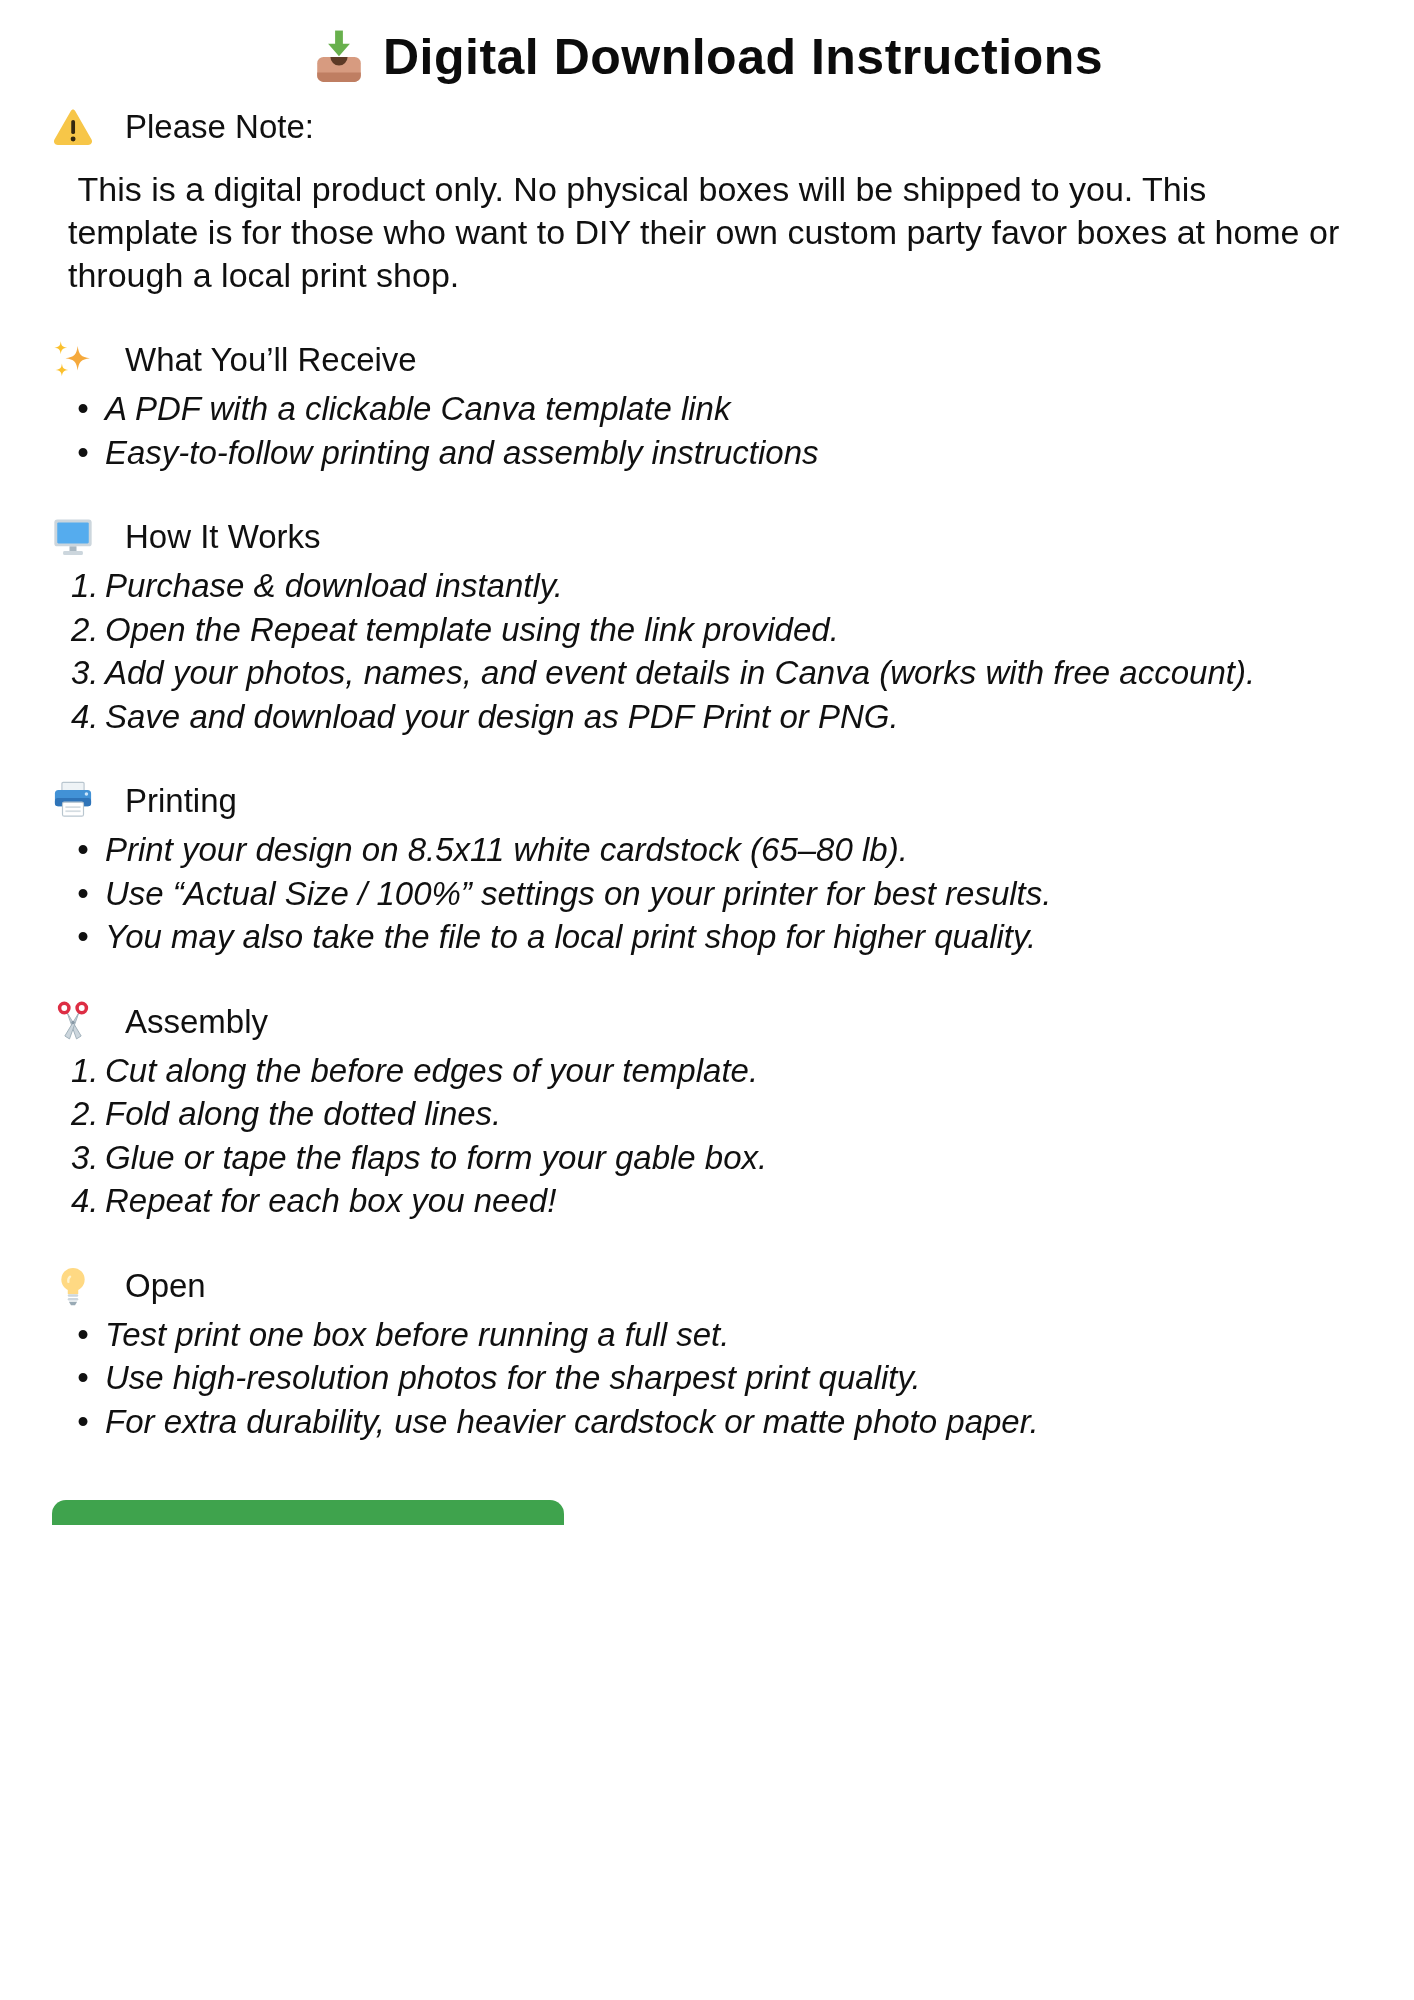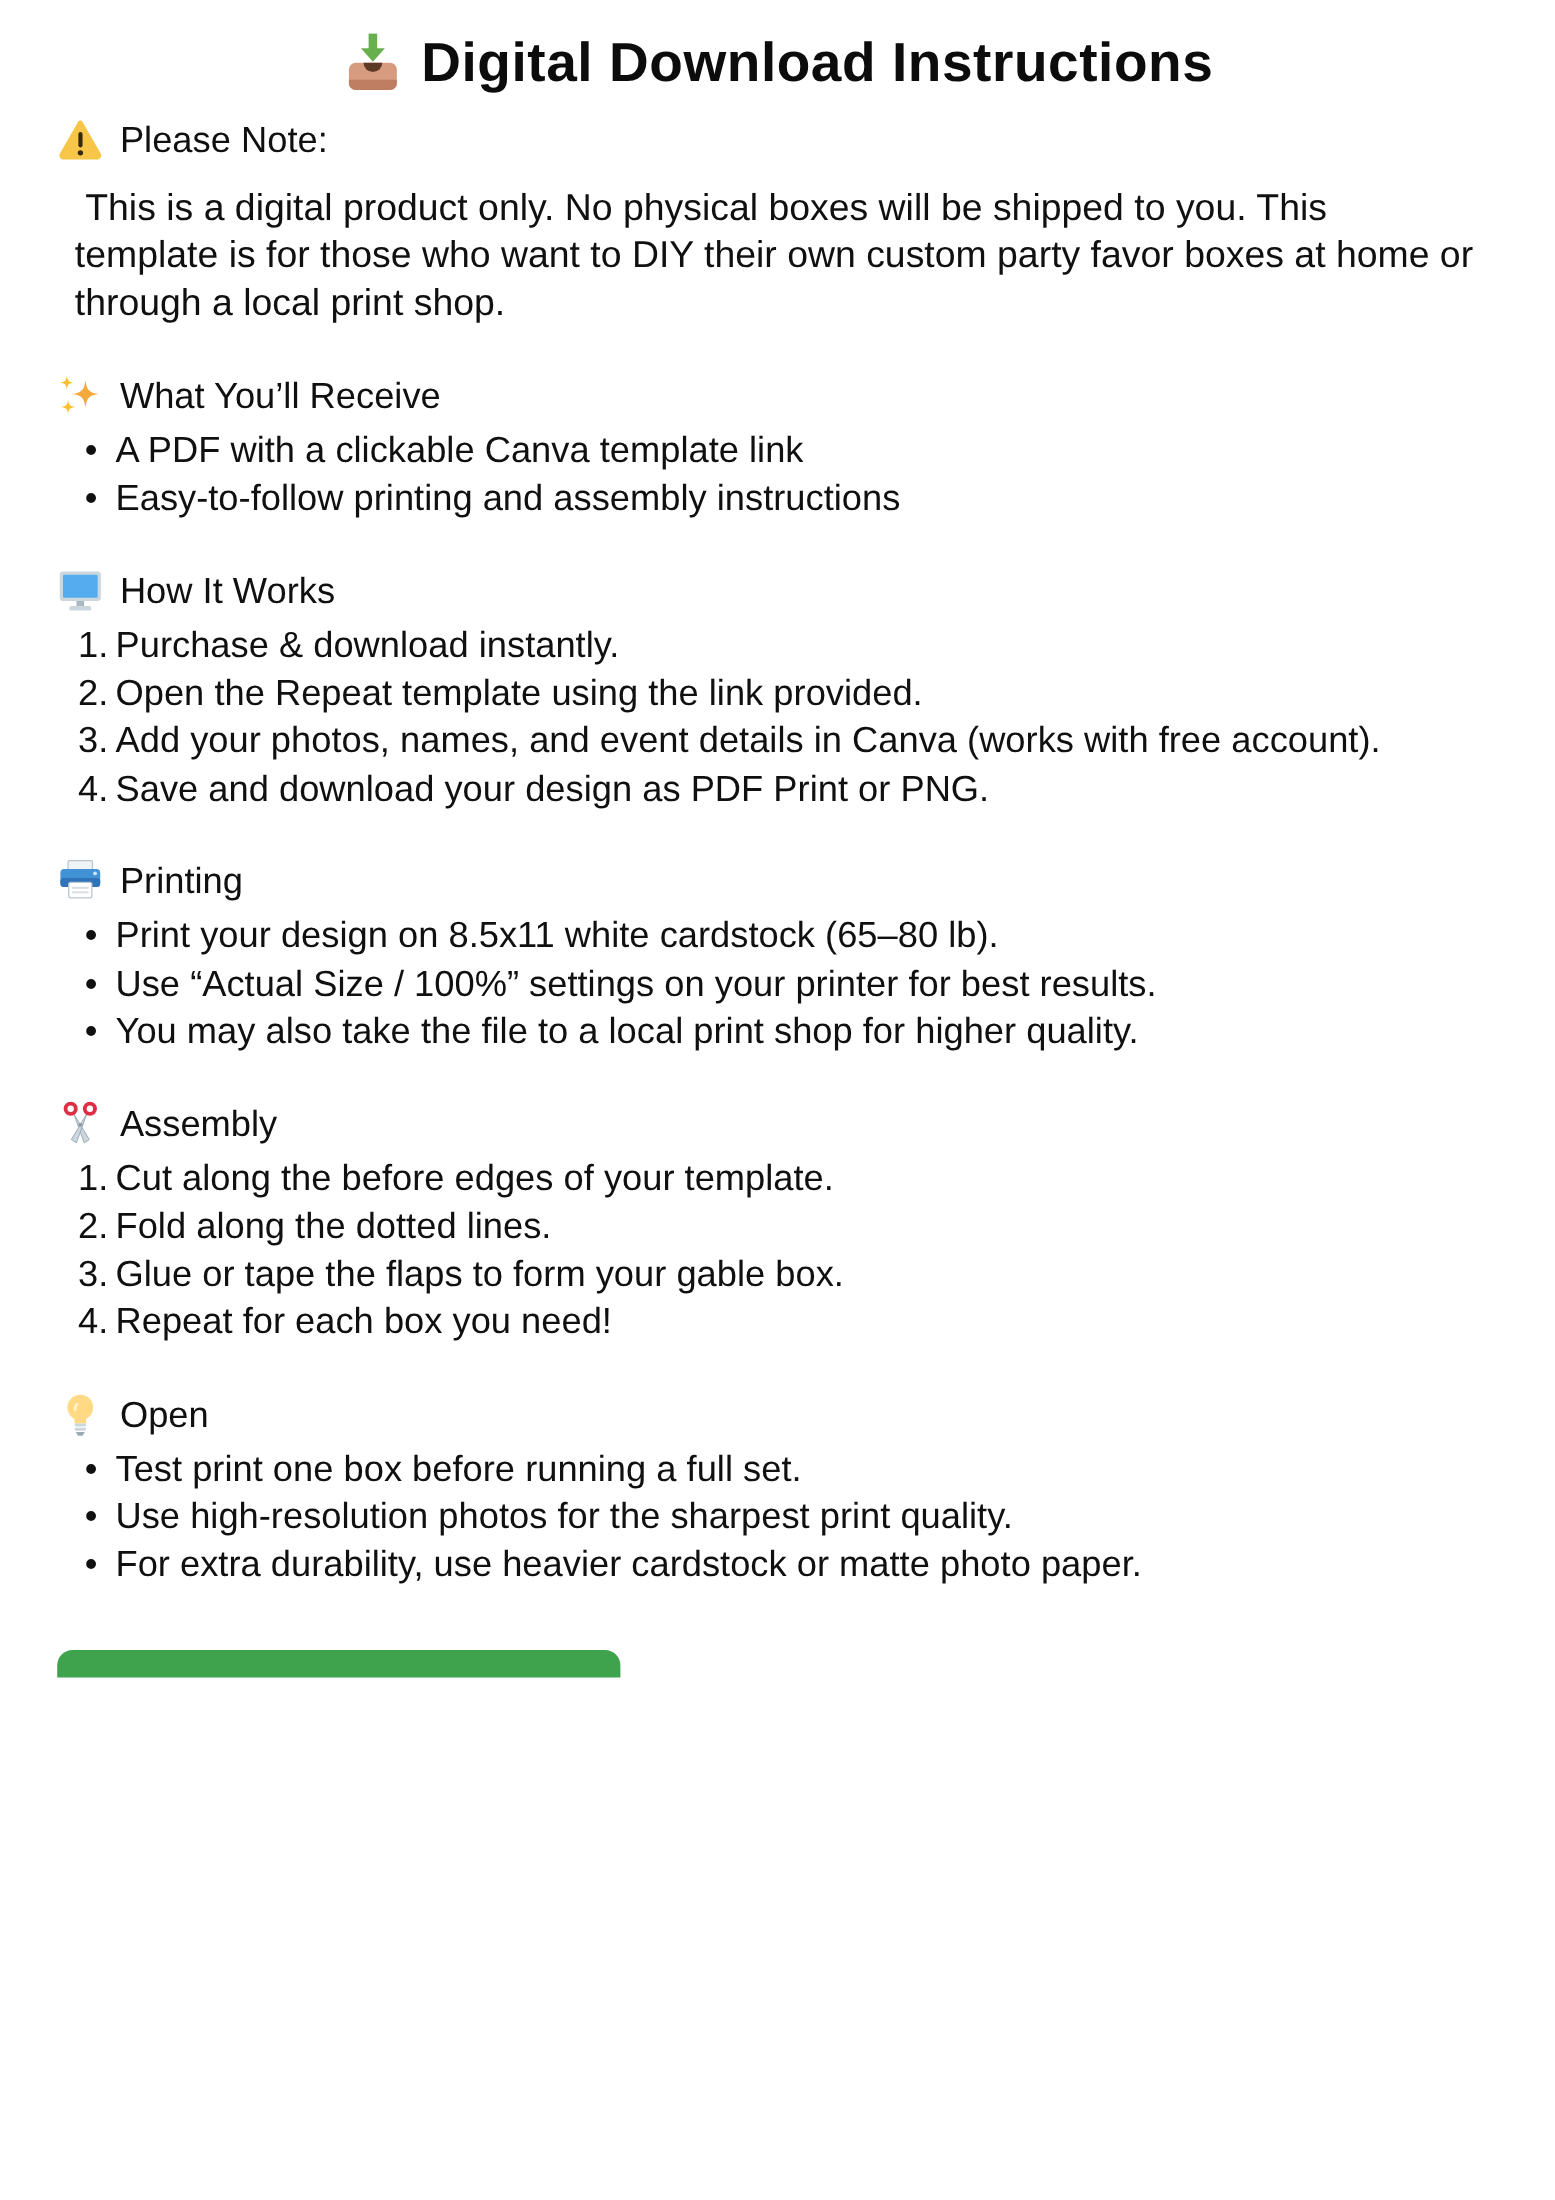--- a/index.html
+++ b/index.html
@@ -16,33 +16,33 @@
     padding:18px 52px 0 52px;
     background:#fff;
   }
   h1.title{
     display:flex;align-items:center;justify-content:center;gap:16px;
     font-size:50px;font-weight:bold;letter-spacing:.5px;
     margin:10px 0 16px 0;color:#0c0c0c;
   }
   h1.title .icon{width:56px;height:56px;}
   .sec h2{
-    display:flex;align-items:center;gap:15px;
+    display:flex;align-items:center;gap:31px;
     font-size:33px;font-weight:400;
     margin:38px 0 2px 0;line-height:50px;color:#101010;
   }
   .sec:first-of-type h2{margin-top:0;}
   .sec h2 .icon{width:42px;height:42px;flex:0 0 auto;}
   .icon svg{width:100%;height:100%;display:block;}
   p.body{
     margin:16px;font-size:34px;line-height:43px;
     white-space:pre-wrap;color:#101010;
   }
   ul.blist,ol.nlist{
-    margin:2px 0 0 0;padding:0 0 0 53px;list-style:none;
+    margin:2px 0 0 0;padding:0 0 0 53px;list-style:none;font-style:italic;
   }
   ul.blist li,ol.nlist li{
     position:relative;font-size:33px;line-height:43.5px;color:#101010;
   }
   ul.blist li::before{
     content:"\2022";
     position:absolute;left:-28px;top:0;
     font-size:33px;
   }
   ol.nlist{counter-reset:item;}

